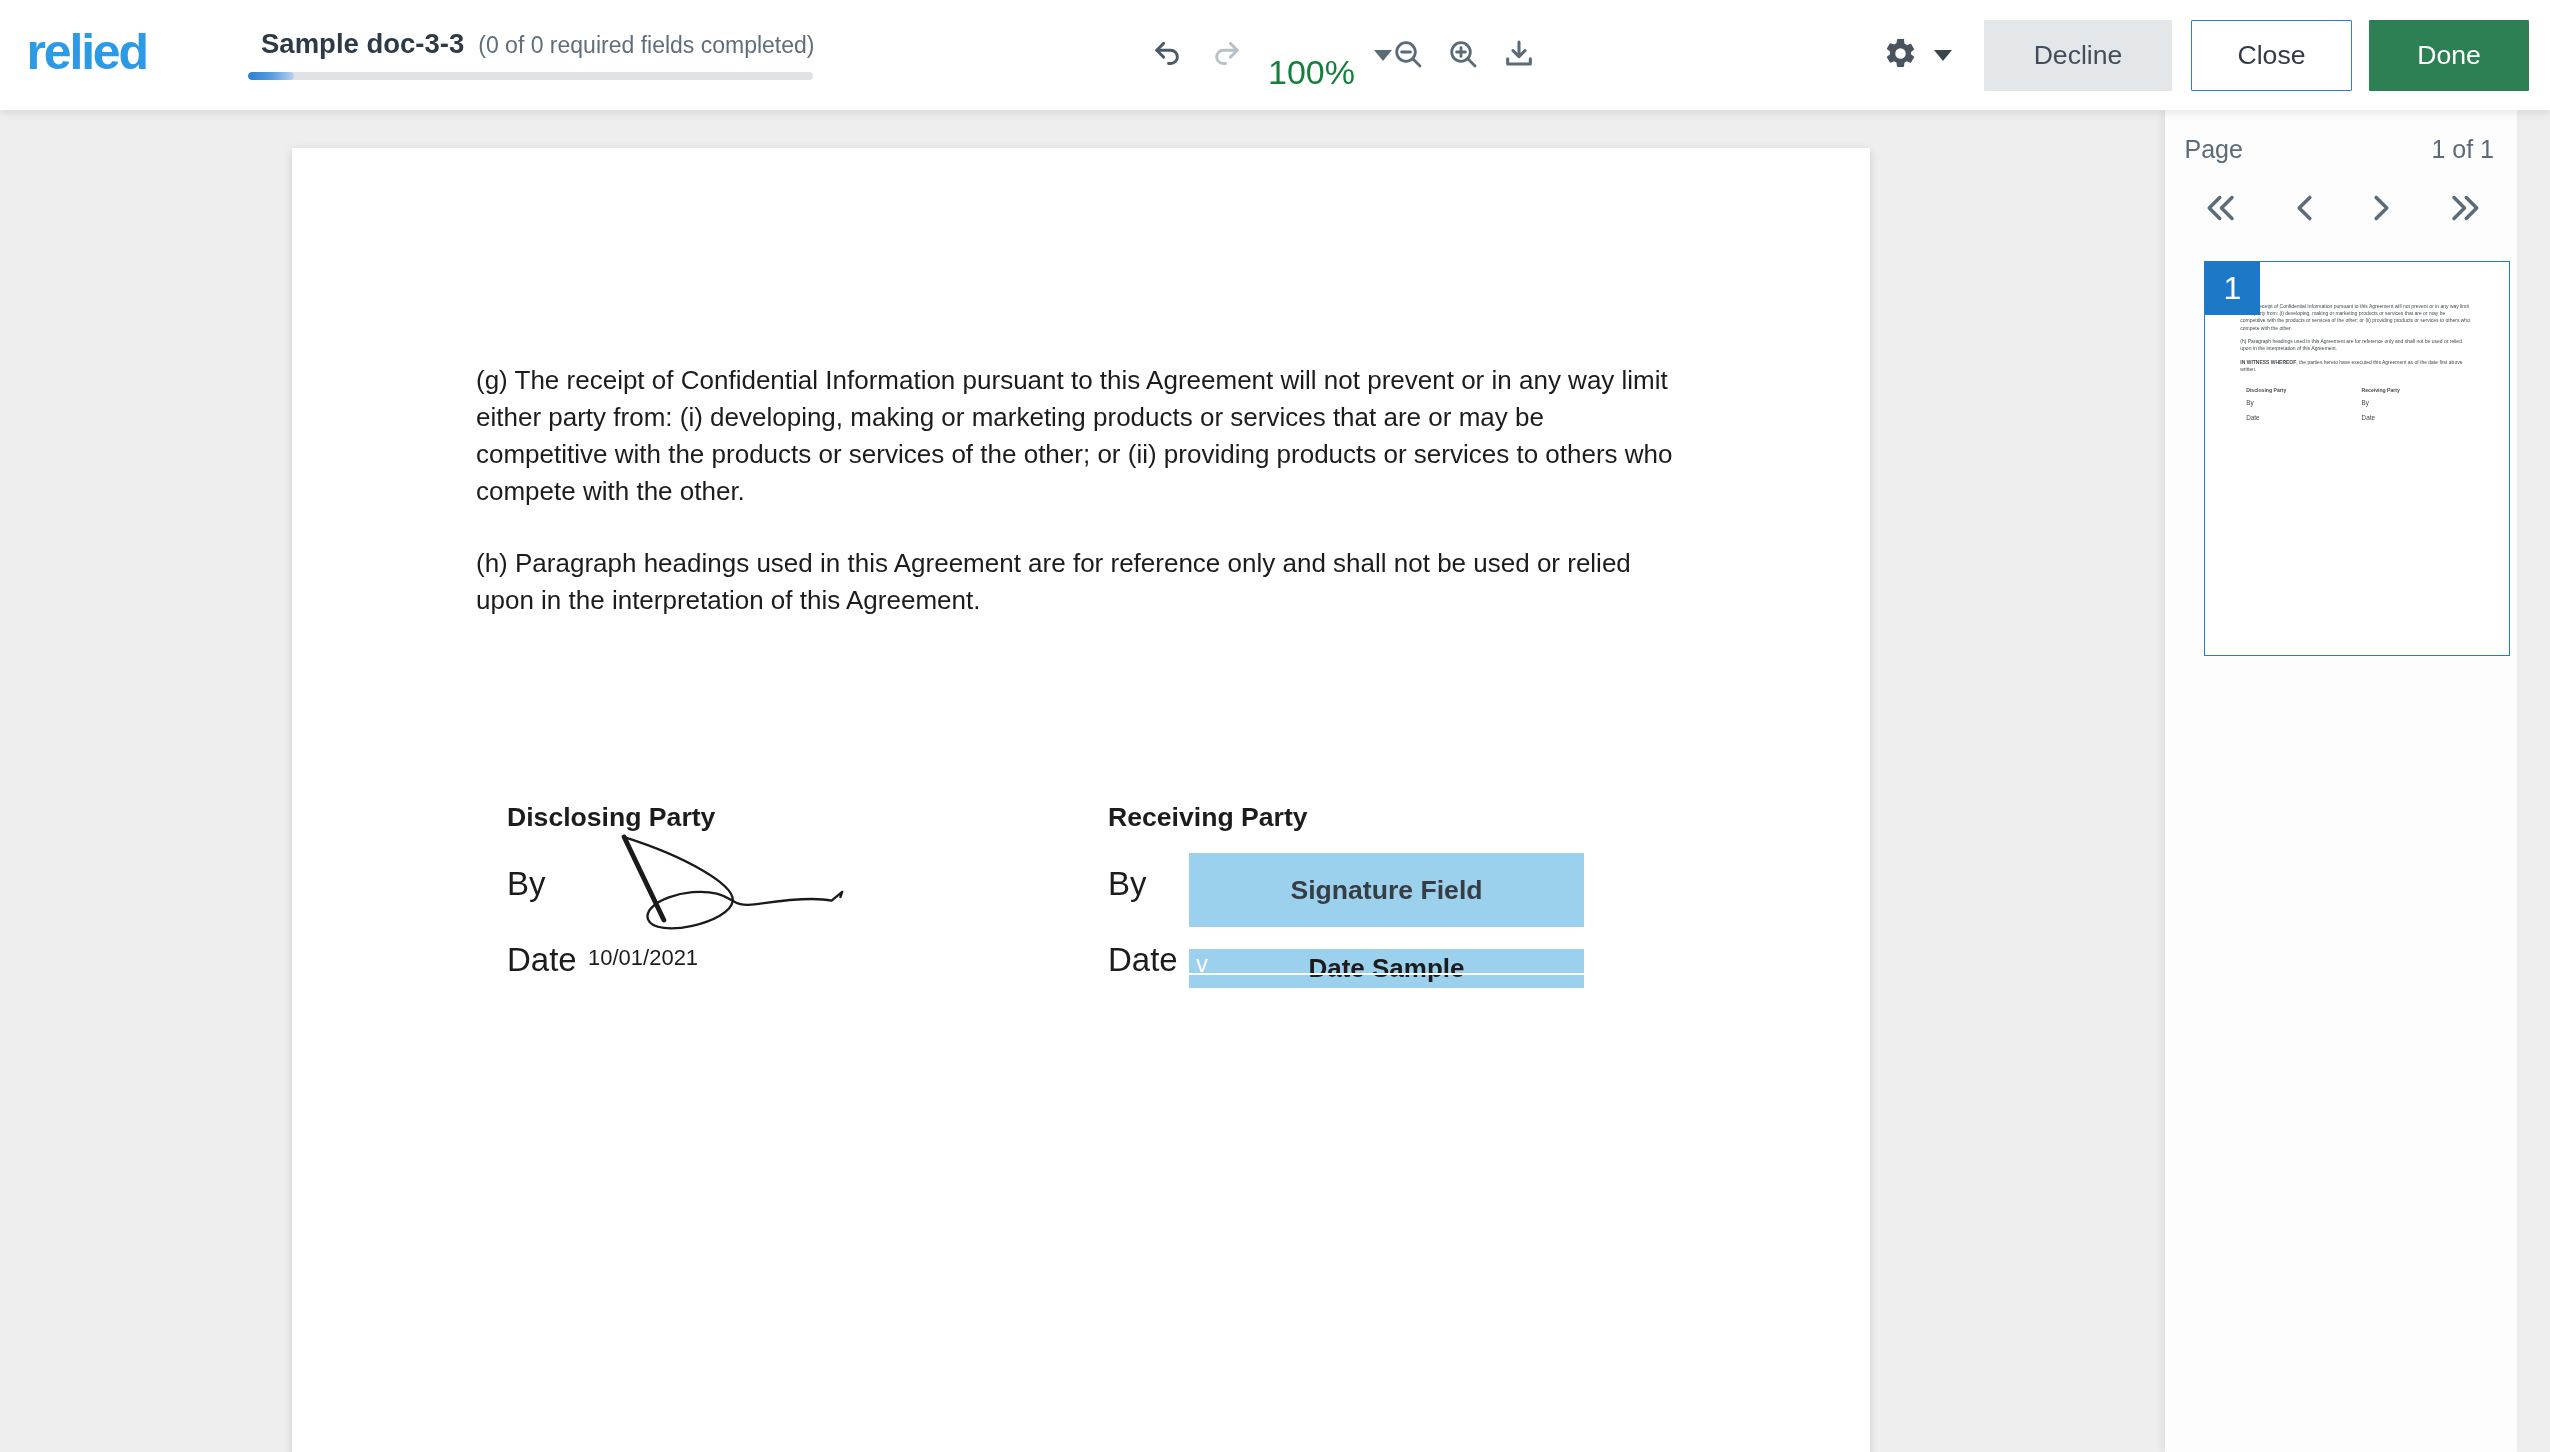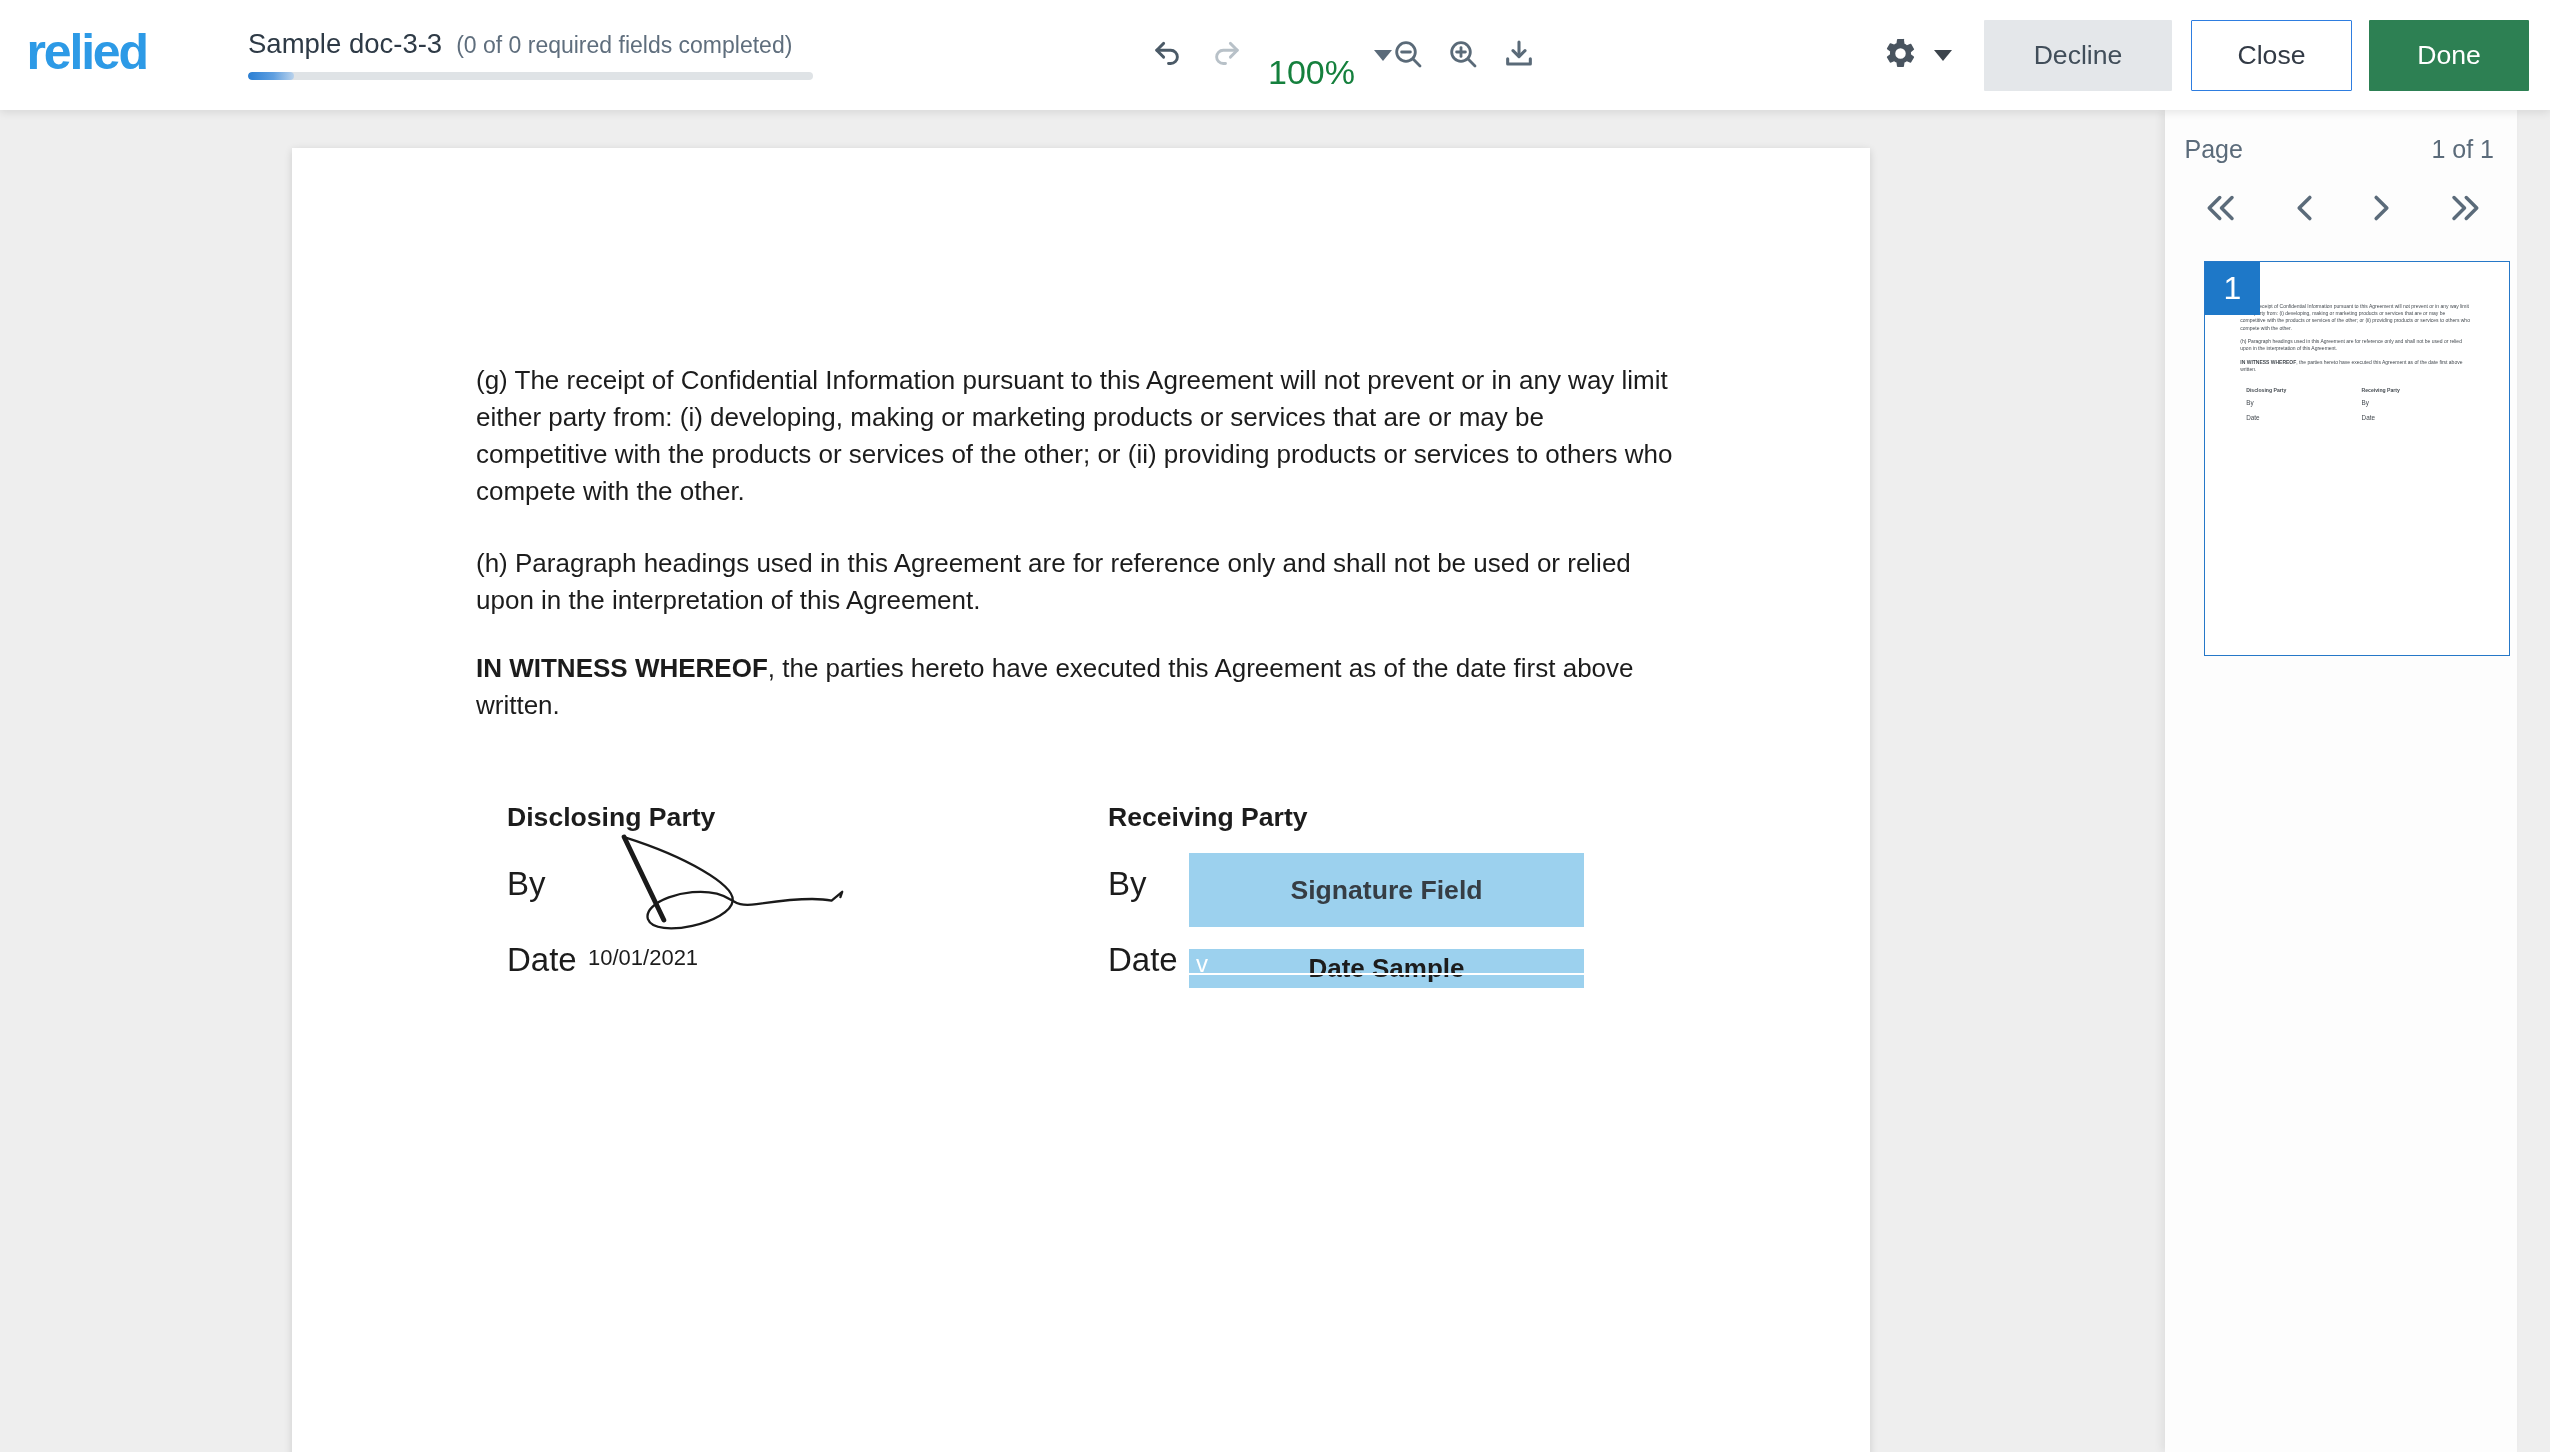--- a/index.html
+++ b/index.html
@@ -7,21 +7,21 @@
   body { font-family:"Liberation Sans", sans-serif; background:#eeeeee; overflow:hidden; }
   .app { position:relative; width:2550px; height:1452px; background:#eeeeee; overflow:hidden; }
 
   
   .topbar { position:absolute; top:0; left:0; width:2550px; height:110px; background:#ffffff;
             box-shadow:0 2.7px 8.9px rgba(0,0,0,0.10); z-index:30; }
   .logo { position:absolute; left:26.6px; top:23px; font-size:50px; font-weight:bold;
           color:#2d9ae6; letter-spacing:-2.2px; }
   .title-block { position:absolute; left:248px; top:28px; }
   .title-row { display:flex; align-items:baseline; }
-  .doc-title { font-size:27.5px; font-weight:400; color:#2e3a46; }
+  .doc-title { font-size:27.5px; font-weight:700; color:#2e3a46;margin-left:13px; }
   .doc-status { margin-left:14px; font-size:23px; color:#5f6e7d; }
   .progress { margin-top:12.4px; width:565px; height:8px; border-radius:4.4px; background:#dfe3e6; overflow:hidden; }
   .progress-fill { width:46px; height:8px; border-radius:4.4px;
                    background:linear-gradient(90deg,#2a7fd4 0%,#5f9fe0 55%,#b9d2ec 100%); }
 
   .icon-btn { position:absolute; top:35px; width:41px; height:41px; display:flex;
               align-items:center; justify-content:center; cursor:pointer; background:none; border:none; }
   .zoom-ctl { position:absolute; left:1268px; top:35px; height:41px; display:flex;
               align-items:center; cursor:pointer; }
   .zoom-label { font-size:34px; color:#15803d;margin-top:33px; }
@@ -154,21 +154,20 @@
     </div>
     <button class="btn btn-decline">Decline</button>
     <button class="btn btn-close">Close</button>
     <button class="btn btn-done">Done</button>
   </header>
 
   <main class="workspace">
     <div class="doc-page">
       <p class="para p-g">(g) The receipt of Confidential Information pursuant to this Agreement will not prevent or in any way limit either party from: (i) developing, making or marketing products or services that are or may be competitive with the products or services of the other; or (ii) providing products or services to others who compete with the other.</p>
       <p class="para p-h">(h) Paragraph headings used in this Agreement are for reference only and shall not be used or relied upon in the interpretation of this Agreement.</p>
-      <p class="para p-w"><span class="bold">IN WITNESS WHEREOF</span><span>, the parties hereto have executed this Agreement as of the date first above written.</span></p>
 
       <div class="sig-heading col-l">Disclosing Party</div>
       <div class="by-label col-l">By</div>
       <div class="signature-svg">
         <svg width="276" height="113" viewBox="0 0 312 128" fill="none" stroke="#1a1a1a" stroke-linecap="round" stroke-linejoin="round">
           <path d="M27 8 L72 102" stroke-width="5.5"></path>
           <path d="M27 8 C 97 30, 152 62, 150 80 C 148 105, 62 124, 54 101 C 48 82, 97 64, 132 72 C 152 77, 150 88, 177 84 C 217 78, 248 77, 262 80 L 274 70 L 272 76" stroke-width="2.6"></path>
         </svg>
       </div>
       <div class="date-label col-l">Date</div>

